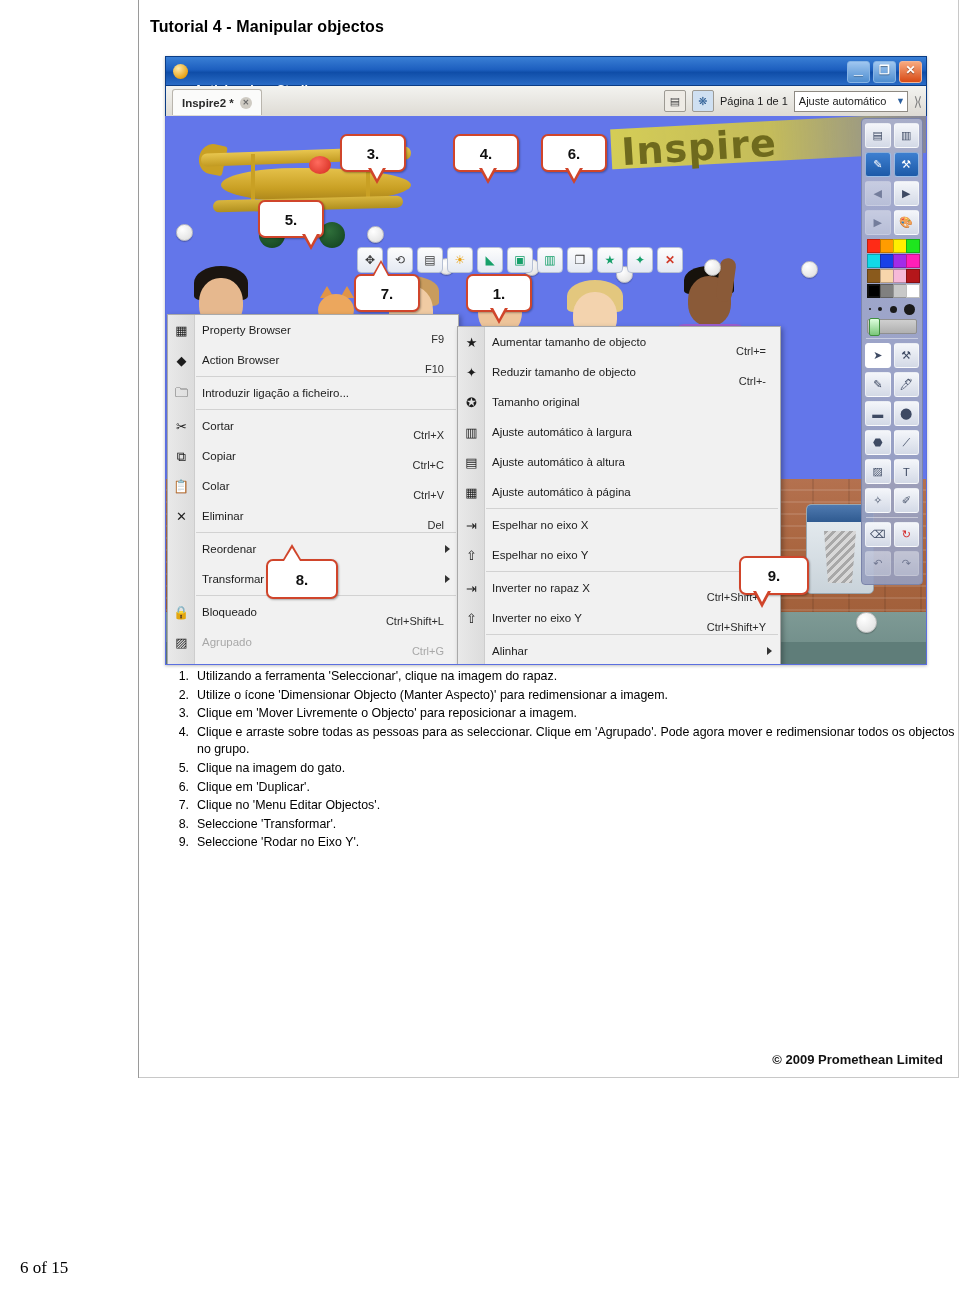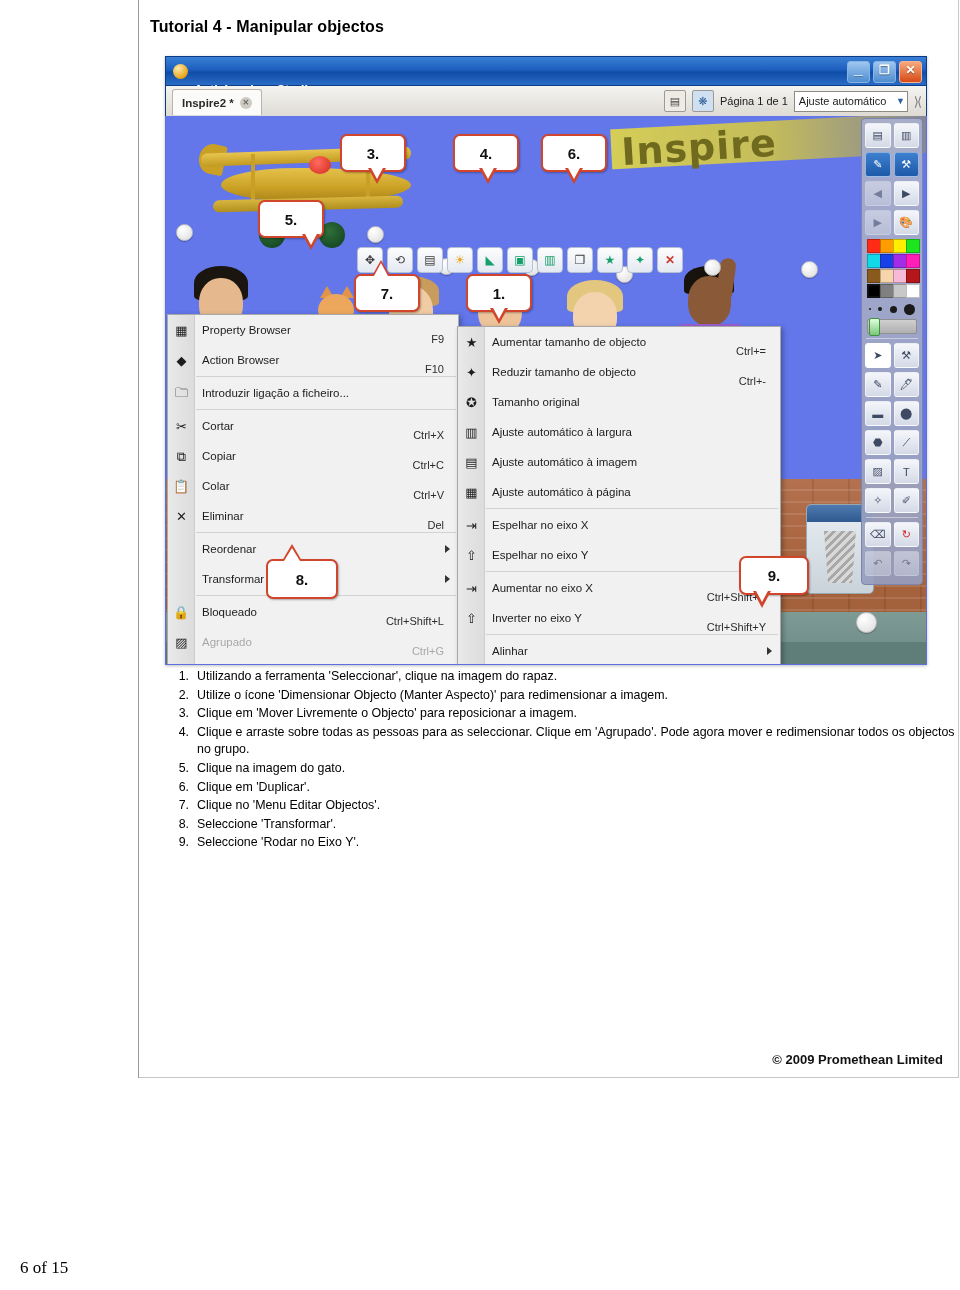--- a/index.html
+++ b/index.html
@@ -479,39 +479,39 @@
         <div class="mi">
           <span class="mico">✪</span>
           <span class="lbl">Tamanho original</span>
         </div>
         <div class="mi">
           <span class="mico">▥</span>
           <span class="lbl">Ajuste automático à largura</span>
         </div>
         <div class="mi">
           <span class="mico">▤</span>
-          <span class="lbl">Ajuste automático à imagem</span>
+          <span class="lbl">Ajuste automático à altura</span>
         </div>
         <div class="mi">
           <span class="mico">▦</span>
           <span class="lbl">Ajuste automático à página</span>
         </div>
         <div class="msep"></div>
         <div class="mi">
           <span class="mico">⇥</span>
           <span class="lbl">Espelhar no eixo X</span>
         </div>
         <div class="mi">
           <span class="mico">⇧</span>
           <span class="lbl">Espelhar no eixo Y</span>
         </div>
         <div class="msep"></div>
         <div class="mi">
           <span class="mico">⇥</span>
-          <span class="lbl">Aumentar no eixo X</span>
+          <span class="lbl">Inverter no rapaz X</span>
           <span class="acc">Ctrl+Shift+X</span>
         </div>
         <div class="mi">
           <span class="mico">⇧</span>
           <span class="lbl">Inverter no eixo Y</span>
           <span class="acc">Ctrl+Shift+Y</span>
         </div>
         <div class="msep"></div>
         <div class="mi">
           <span class="mico"></span>

